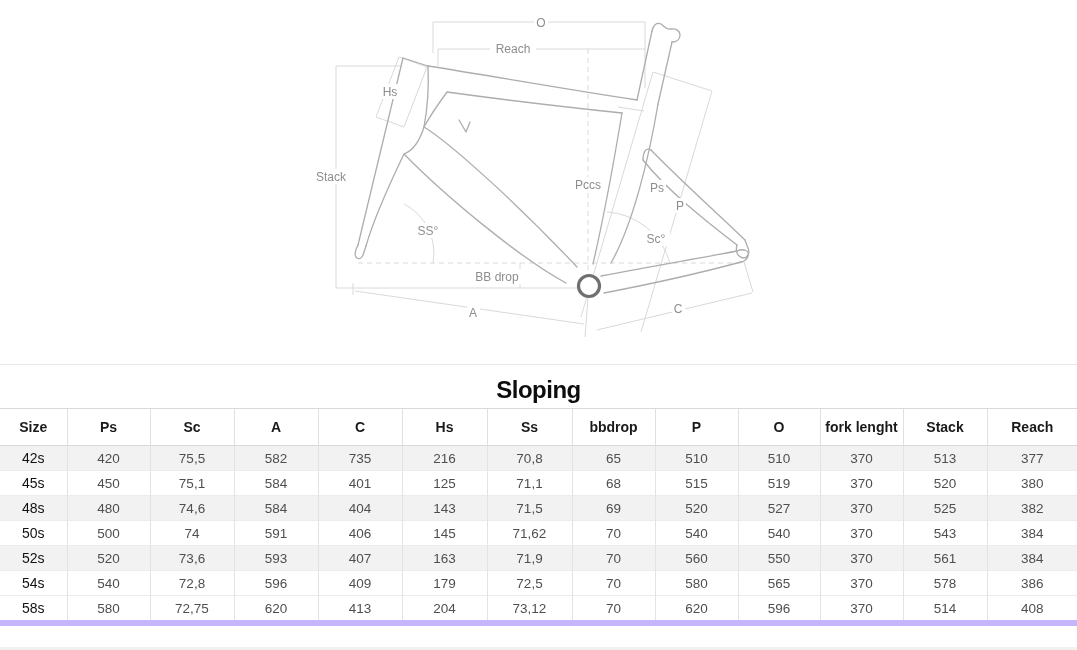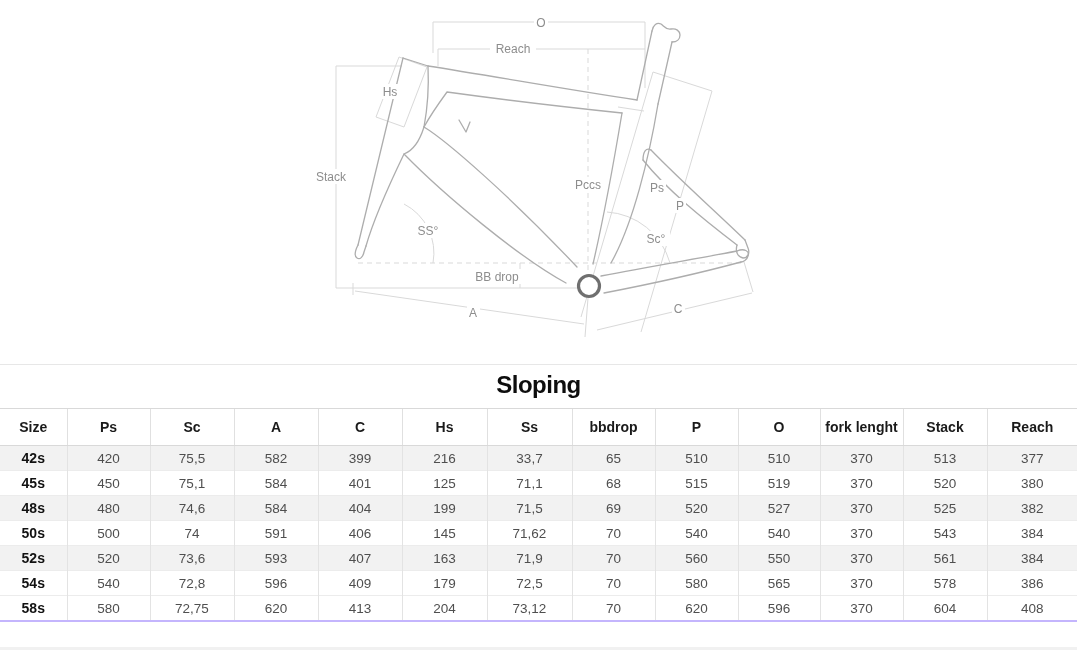--- a/index.html
+++ b/index.html
@@ -18,38 +18,38 @@
     position:relative;width:1077px;height:650px;background:#fff;overflow:hidden;
     font-family:"Liberation Sans", sans-serif;
   }
   .diagram{position:absolute;top:0;left:0;}
   .dims line,.dims path,.dims polygon{stroke:var(--dim-line);stroke-width:1;fill:none;}
   .dims .dash{stroke-dasharray:5 4;}
   .frame path{stroke:var(--frame-line);stroke-width:1.3;fill:none;stroke-linecap:round;stroke-linejoin:round;}
   .lbl{font-size:12px;fill:var(--label-text);text-anchor:middle;}
   .lblbg{fill:#ffffff;}
   .divider{position:absolute;left:0;top:364px;width:1077px;height:1px;background:var(--border-light);}
-  .title-wrap{position:absolute;left:0;top:371px;width:1077px;height:37px;display:flex;align-items:flex-start;justify-content:center;}
+  .title-wrap{position:absolute;left:0;top:371px;width:1077px;height:37px;display:flex;align-items:center;justify-content:center;}
   .title{font-size:24px;font-weight:bold;color:#0d0d0d;letter-spacing:-0.5px;}
   .geo-table{position:absolute;left:0;top:408px;width:1077px;border-collapse:collapse;table-layout:fixed;}
   .geo-table th{
     height:36px;font-size:14px;font-weight:bold;color:var(--head-text);
     border-top:1px solid var(--border-strong);border-bottom:1px solid var(--border-strong);
     border-left:1px solid #e0e0e0;text-align:center;vertical-align:middle;line-height:16px;padding:0 2px;
     background:#fff;
   }
   .geo-table th:first-child{border-left:none;}
   .geo-table td{
     height:24px;font-size:13.5px;color:var(--cell-text);text-align:center;vertical-align:middle;
     border-left:1px solid #e3e3e3;border-top:1px solid #ececec;padding:0 2px;
   }
-  .geo-table td:first-child{border-left:none;font-weight:bold;color:#111;font-size:14px;margin-left:36px;}
+  .geo-table td:first-child{border-left:none;font-weight:normal;color:#111;font-size:14px;margin-left:36px;}
   .geo-table tr.alt td{background:var(--zebra);}
   .geo-table tbody tr:first-child td{border-top:none;}
-  .geo-table tbody tr:last-child td{border-bottom:2px solid #c4b5fd;}
+  .geo-table tbody tr:last-child td{border-bottom:6px solid #c4b5fd;}
   .bottom-strip{position:absolute;left:0;top:647px;width:1077px;height:3px;background:#f1f1f1;}
 </style>
 </head>
 <body>
 
 <div class="stage">
 
   <svg class="diagram" width="1077" height="360" viewBox="0 0 1077 360">
 
     <g class="dims">
@@ -199,23 +199,23 @@
           <th>Stack</th>
           <th>Reach</th>
         </tr>
       </thead>
     <tbody>
         <tr class="alt">
           <td>42s</td>
           <td>420</td>
           <td>75,5</td>
           <td>582</td>
-          <td>399</td>
+          <td>735</td>
           <td>216</td>
-          <td>33,7</td>
+          <td>70,8</td>
           <td>65</td>
           <td>510</td>
           <td>510</td>
           <td>370</td>
           <td>513</td>
           <td>377</td>
         </tr>
         <tr>
           <td>45s</td>
           <td>450</td>
@@ -230,21 +230,21 @@
           <td>370</td>
           <td>520</td>
           <td>380</td>
         </tr>
         <tr class="alt">
           <td>48s</td>
           <td>480</td>
           <td>74,6</td>
           <td>584</td>
           <td>404</td>
-          <td>199</td>
+          <td>143</td>
           <td>71,5</td>
           <td>69</td>
           <td>520</td>
           <td>527</td>
           <td>370</td>
           <td>525</td>
           <td>382</td>
         </tr>
         <tr>
           <td>50s</td>
@@ -296,20 +296,20 @@
           <td>580</td>
           <td>72,75</td>
           <td>620</td>
           <td>413</td>
           <td>204</td>
           <td>73,12</td>
           <td>70</td>
           <td>620</td>
           <td>596</td>
           <td>370</td>
-          <td>604</td>
+          <td>514</td>
           <td>408</td>
         </tr>
       </tbody>
   </table>
 
   <div class="bottom-strip"></div>
 </div>
 
 </body></html>

